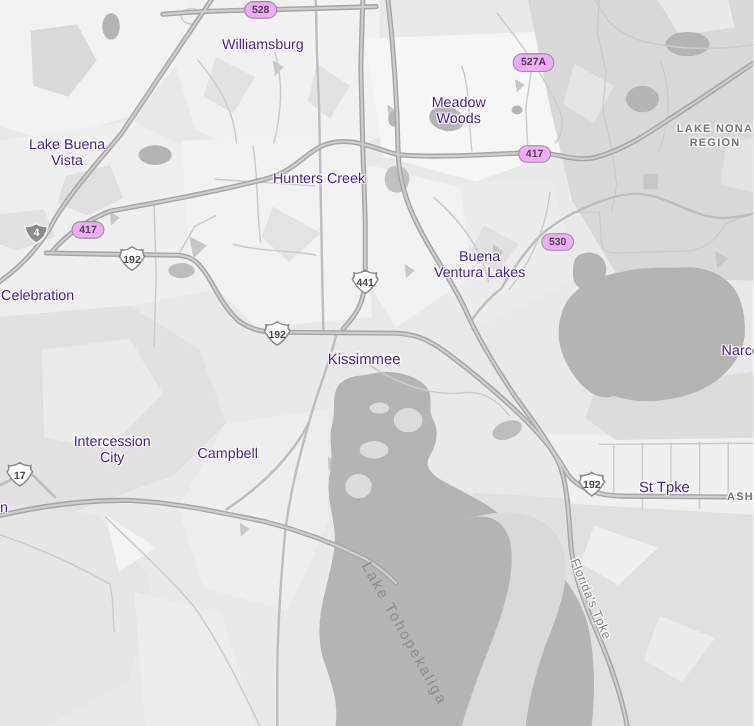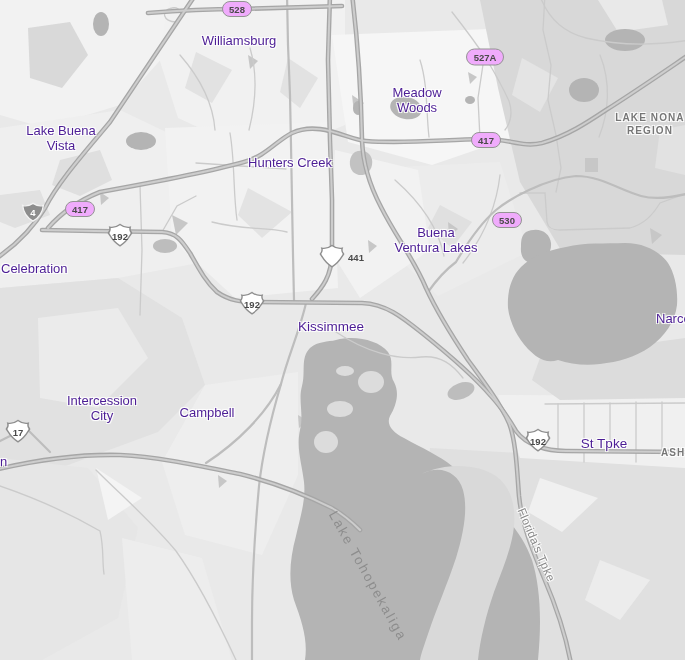--- a/index.html
+++ b/index.html
@@ -260,21 +260,21 @@
       <div class="shield us" style="left: 120px; top: 235px; width: 26px; height: 24px;">
         <svg width="26" height="24" viewBox="0 0 26 24">
           <path d="M13,1.5 C10,3.8 6.5,4.8 2.8,4.2 C3.6,6.6 2.6,8.6 1.4,10 C4.2,14.2 5.6,18.4 13,22.8 C20.4,18.4 21.8,14.2 24.6,10 C23.4,8.6 22.4,6.6 23.2,4.2 C19.5,4.8 16,3.8 13,1.5 Z" fill="#ffffff" stroke="#8e8e8e" stroke-width="1.4"></path>
         </svg>
         <span class="num" style="padding-top: 1px;">192</span>
       </div>
       <div class="shield us" style="left: 332px; top: 256px; width: 26px; height: 24px;">
         <svg width="26" height="24" viewBox="0 0 26 24">
           <path d="M13,1.5 C10,3.8 6.5,4.8 2.8,4.2 C3.6,6.6 2.6,8.6 1.4,10 C4.2,14.2 5.6,18.4 13,22.8 C20.4,18.4 21.8,14.2 24.6,10 C23.4,8.6 22.4,6.6 23.2,4.2 C19.5,4.8 16,3.8 13,1.5 Z" fill="#ffffff" stroke="#8e8e8e" stroke-width="1.4"></path>
         </svg>
-        <span class="num" style="padding-top: 1px; margin-left: 24px;">441</span>
+        <span class="num" style="padding-top: 1px;">441</span>
       </div>
       <div class="shield us" style="left: 252px; top: 303px; width: 26px; height: 24px;">
         <svg width="26" height="24" viewBox="0 0 26 24">
           <path d="M13,1.5 C10,3.8 6.5,4.8 2.8,4.2 C3.6,6.6 2.6,8.6 1.4,10 C4.2,14.2 5.6,18.4 13,22.8 C20.4,18.4 21.8,14.2 24.6,10 C23.4,8.6 22.4,6.6 23.2,4.2 C19.5,4.8 16,3.8 13,1.5 Z" fill="#ffffff" stroke="#8e8e8e" stroke-width="1.4"></path>
         </svg>
         <span class="num" style="padding-top: 1px;">192</span>
       </div>
       <div class="shield us" style="left: 538px; top: 440px; width: 26px; height: 24px;">
         <svg width="26" height="24" viewBox="0 0 26 24">
           <path d="M13,1.5 C10,3.8 6.5,4.8 2.8,4.2 C3.6,6.6 2.6,8.6 1.4,10 C4.2,14.2 5.6,18.4 13,22.8 C20.4,18.4 21.8,14.2 24.6,10 C23.4,8.6 22.4,6.6 23.2,4.2 C19.5,4.8 16,3.8 13,1.5 Z" fill="#ffffff" stroke="#8e8e8e" stroke-width="1.4"></path>

